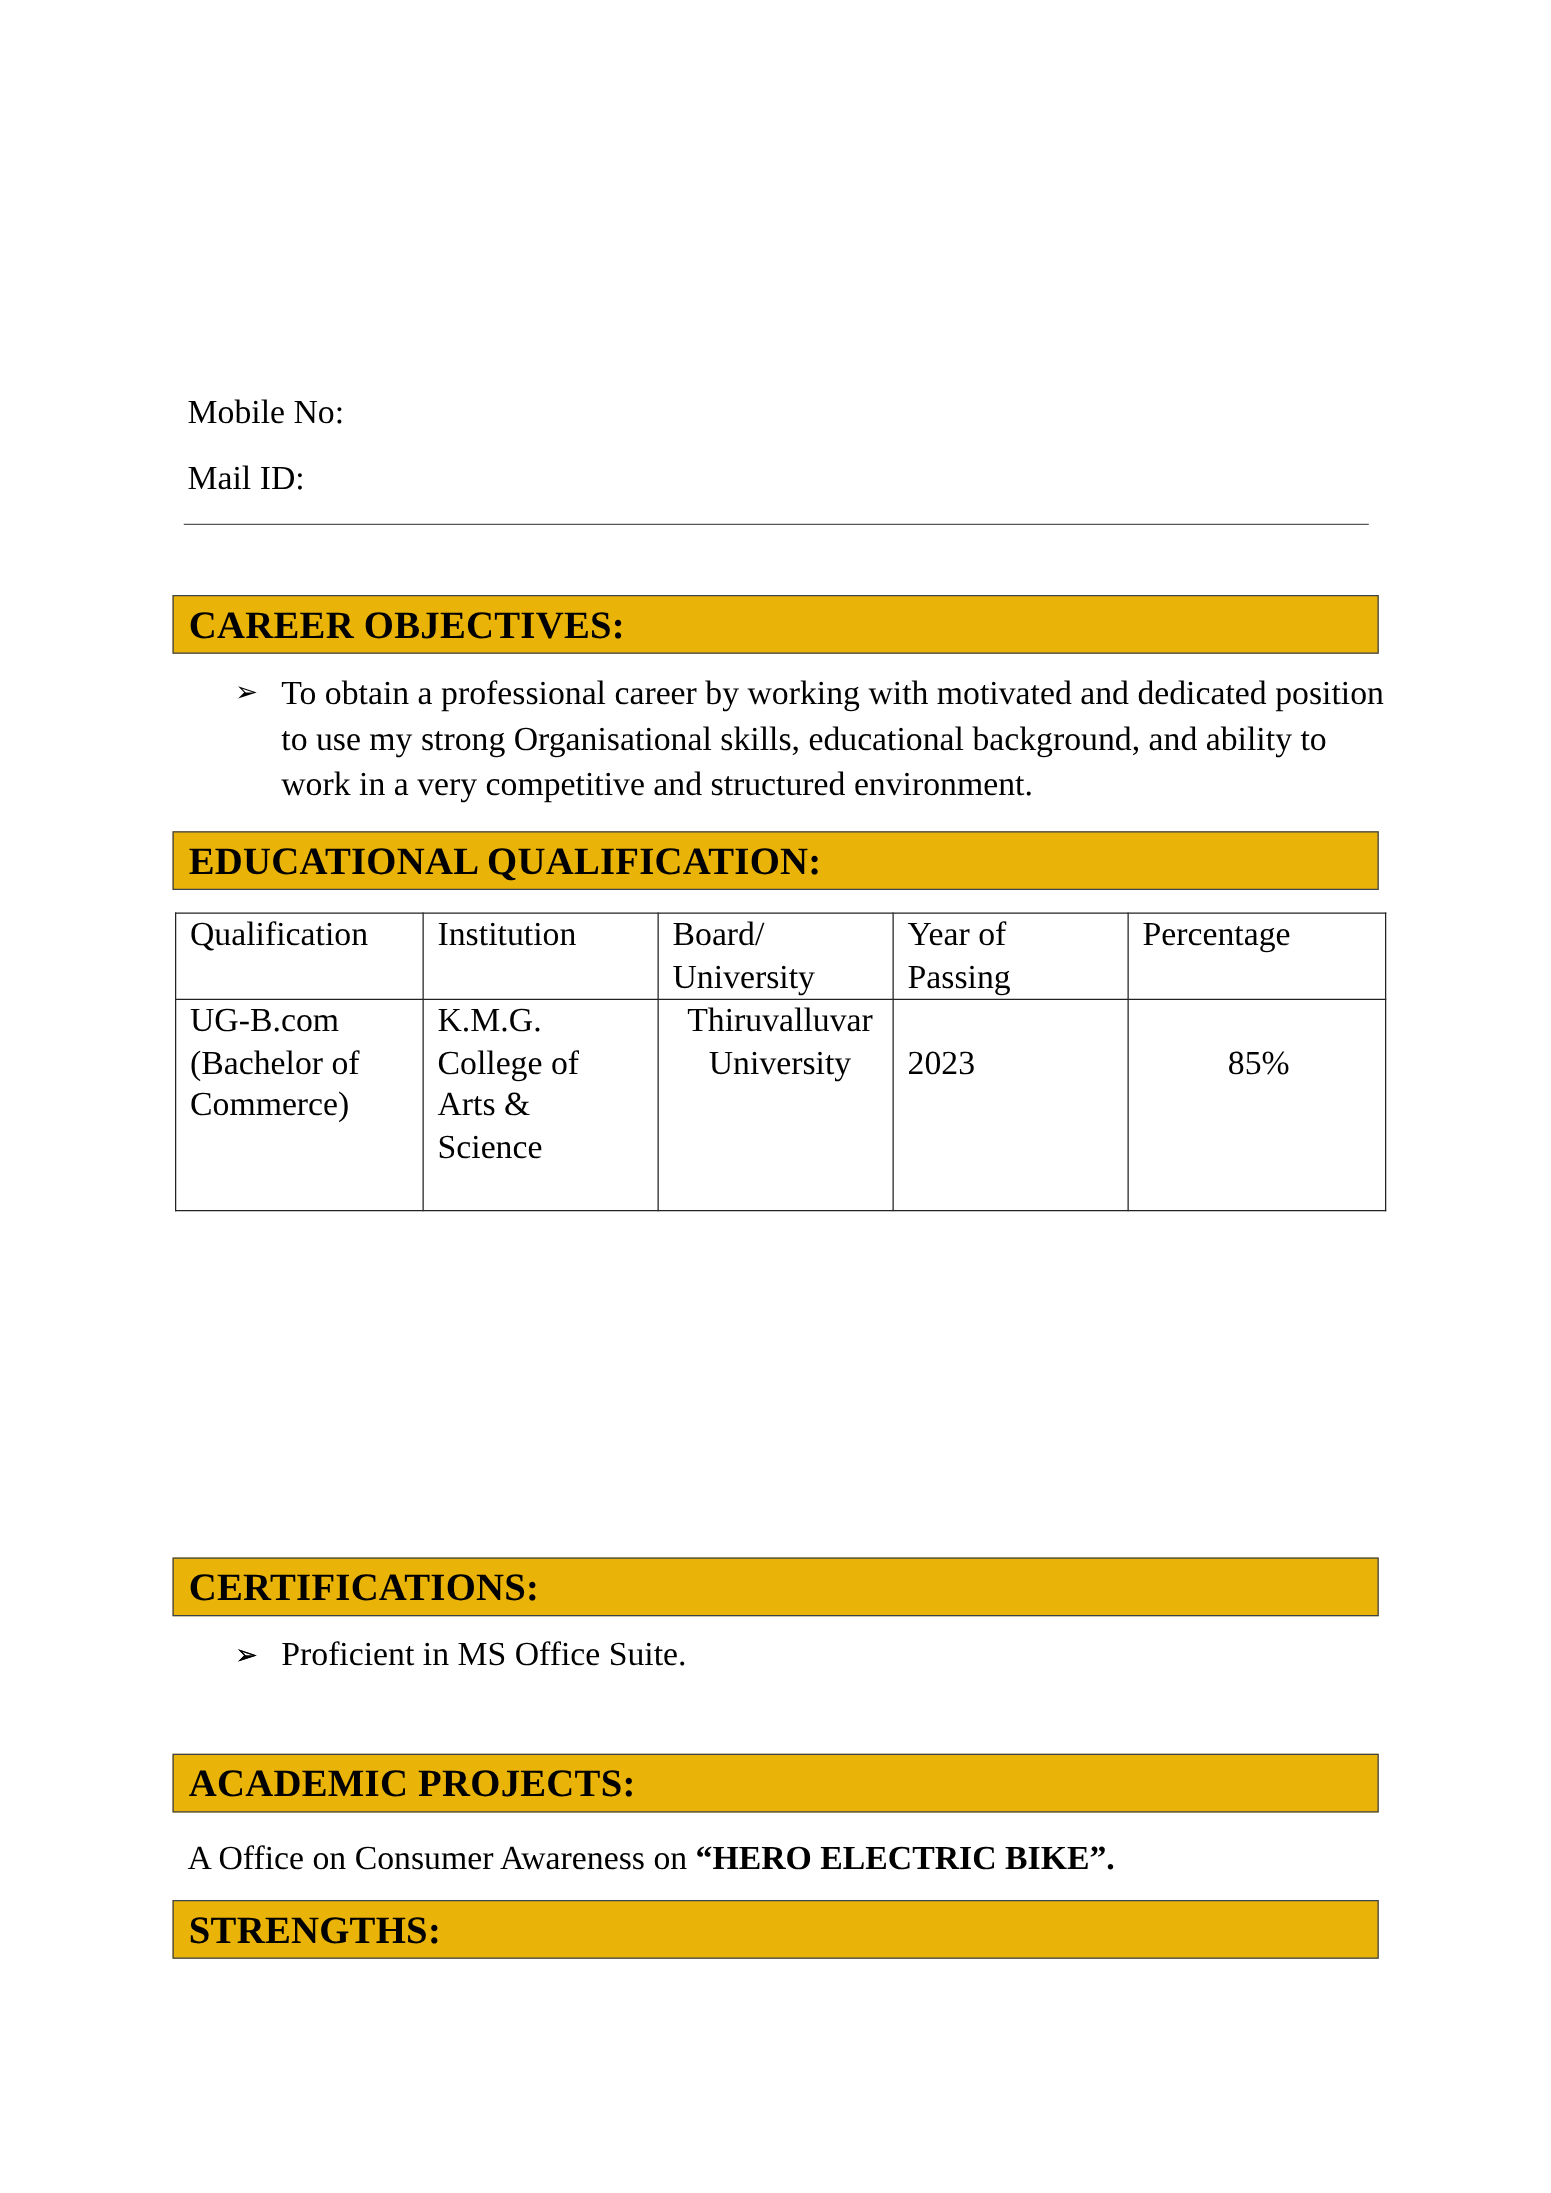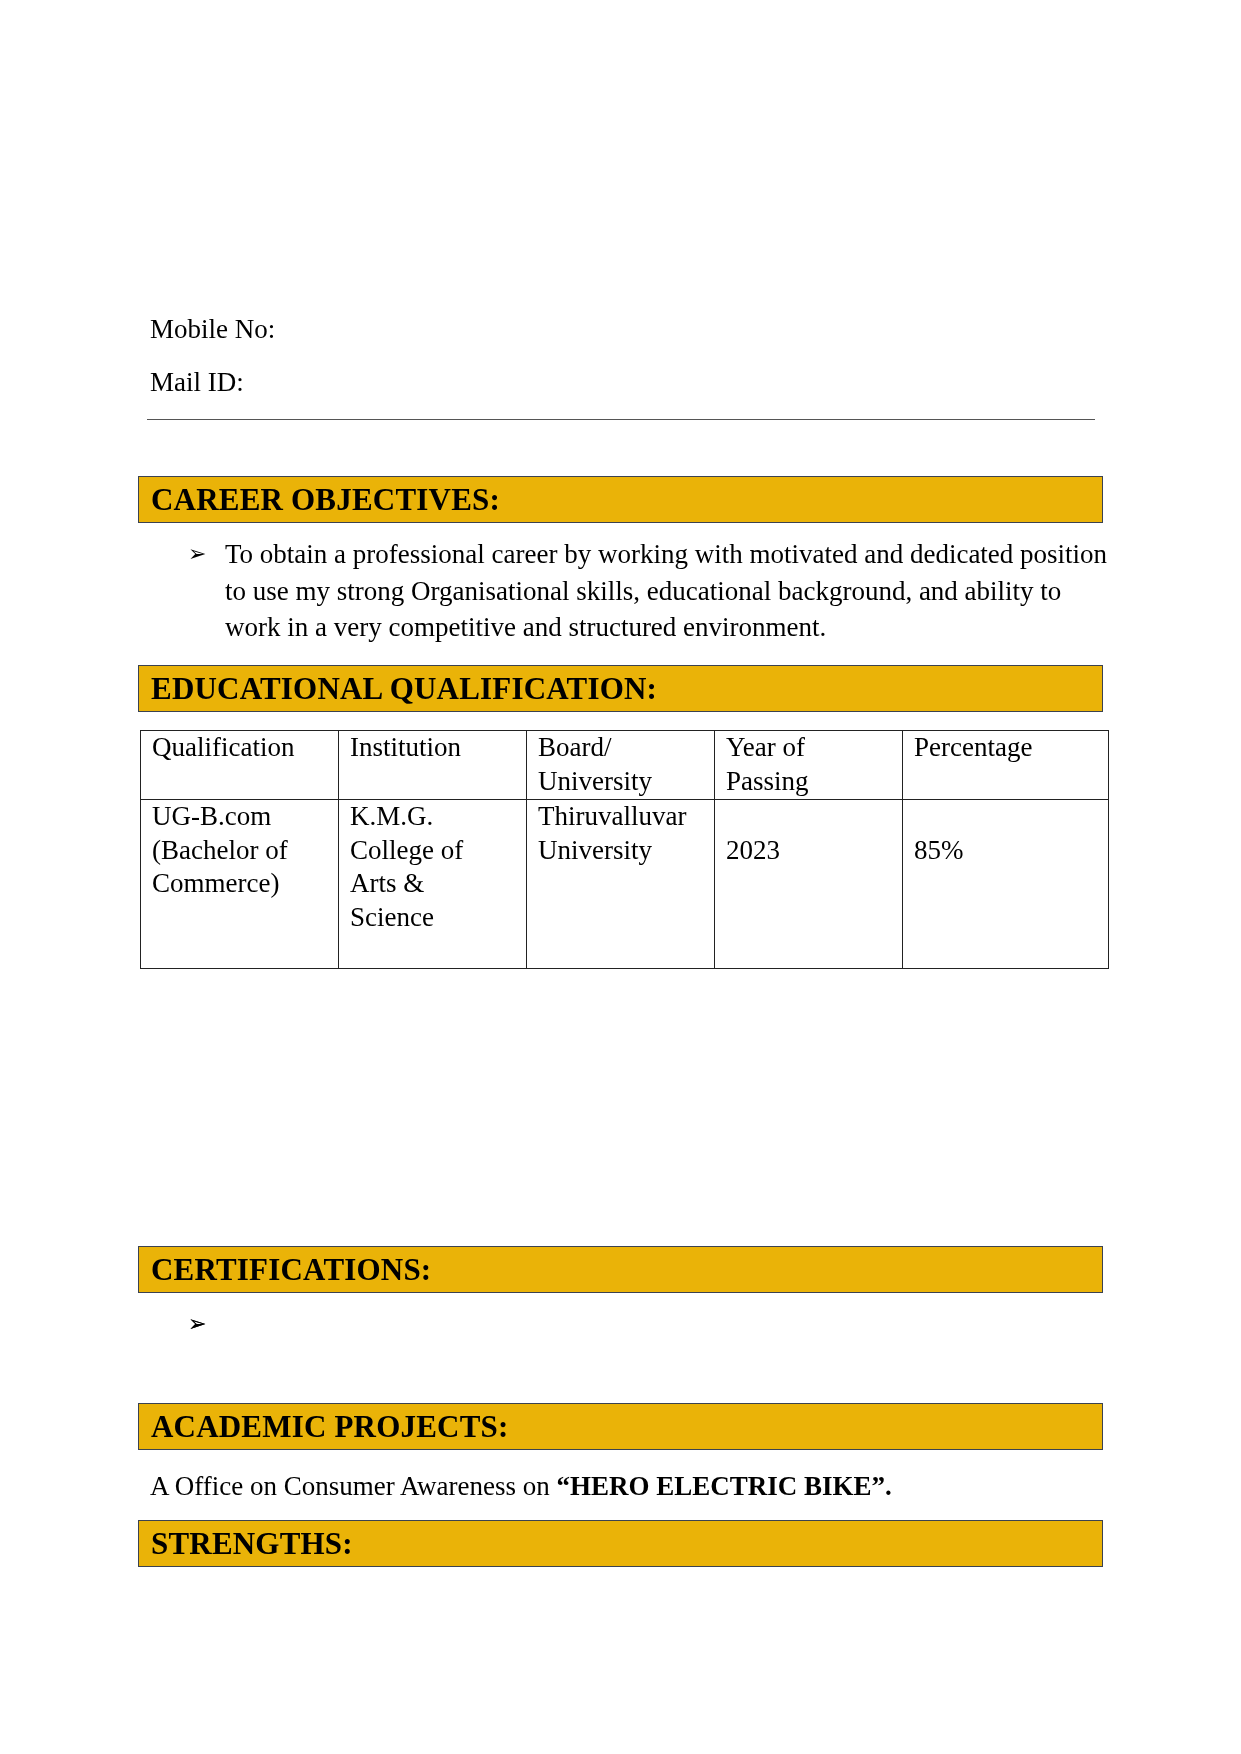--- a/index.html
+++ b/index.html
@@ -151,42 +151,43 @@
     <th style="padding-right:50px;margin-top:28px;"><span>Year of Passing</span></th>
     <th><span>Percentage</span></th>
   </tr>
   <tr class="row">
     <td style="padding-right:4px;">
           <span class="cell-text">UG-B.com (Bachelor of Commerce)</span>
         </td>
     <td style="padding-right:40px;">
           <span class="cell-text">K.M.G. College of Arts &amp; Science</span>
         </td>
-    <td style="padding-right:4px;">
+    <td style="padding-right:4px;text-align:center;">
           <span class="cell-text">Thiruvalluvar University</span>
         </td>
     <td class="centered" style="vertical-align:top;padding-top:34px;">
           <span class="cell-text">2023</span>
         </td>
-    <td class="centered" style="vertical-align:top;padding-top:34px;">
+    <td class="centered" style="vertical-align:top;padding-top:34px;text-align:center;">
           <span class="cell-text">85%</span>
         </td>
   </tr>
 </tbody>
   </table>
 
 <div class="section-box" style="top:1246px;">
   <span class="section-title">CERTIFICATIONS:</span>
 </div>
 <ul class="bullet-list" style="top:1306px;line-height:35px;">
   <li>
     <span class="bullet-arrow" style="line-height:35px;">➢</span>
   </li>
   <li>
     <span class="bullet-arrow" style="line-height:35px;">➢</span>
+    <span>Proficient in MS Office Suite.</span>
   </li>
 </ul>
 
 <div class="section-box" style="top:1403px;">
   <span class="section-title">ACADEMIC PROJECTS:</span>
 </div>
 <div class="project-line">
   <span>A Office on Consumer Awareness on </span><b>“HERO ELECTRIC BIKE”.</b>
 </div>
 

